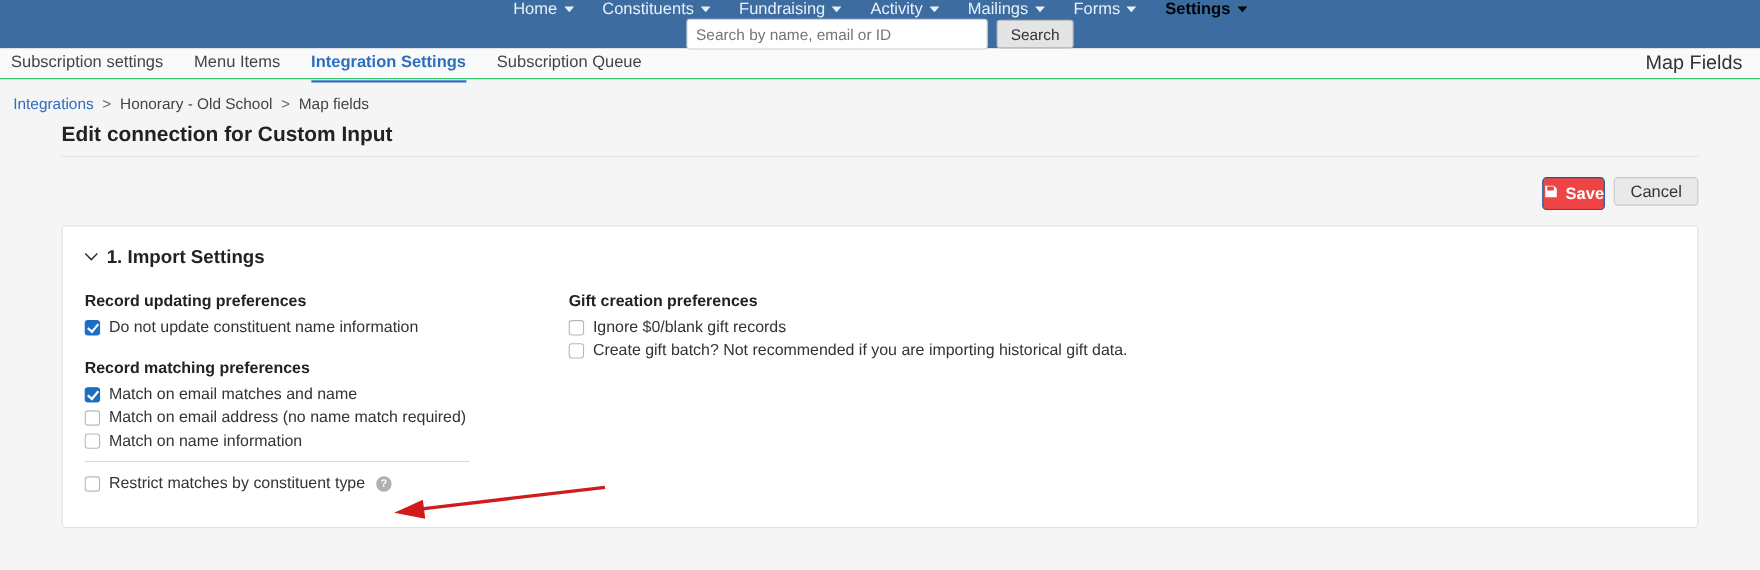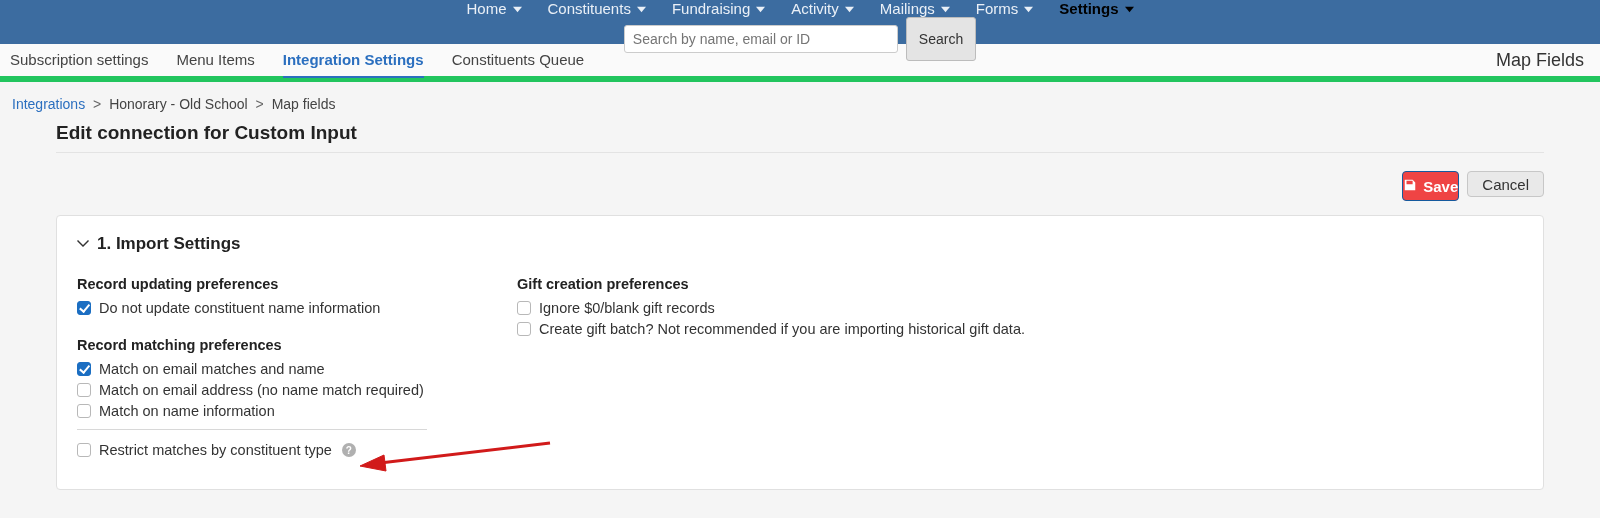--- a/index.html
+++ b/index.html
@@ -21,30 +21,30 @@
   .topnav-item { display: inline-flex; align-items: center; gap: 6px; color: #eaf0f7; cursor: pointer; }
   .topnav-item.active { color: #000000; font-weight: 600; }
   .caret-down-svg { width: 9px; height: 9px; display: inline-block; }
   .caret-down-svg path { fill: currentColor; }
   .topnav-right { display: flex; align-items: center; gap: 8px; }
   .search-input {
     height: 28px; width: 274px; border: 1px solid #ccc; border-radius: 3px;
     padding: 0 8px; font-size: 14px; color: #333; background: #fff;
   }
   .btn {
-    height: 44px; border: 1px solid #bcbcbc; background: #e4e4e4;
+    height: 26px; border: 1px solid #bcbcbc; background: #e4e4e4;
     border-radius: 3px; padding: 0 12px; font-size: 14px; cursor: pointer;
     display: inline-flex; align-items: center; color: #333;
   }
 
   
   .subnav {
     background: #fafafa;
-    border-bottom: 6px solid #22c55e;
-    height: 38px;
+    border-bottom: 1px solid #22c55e;
+    height: 28px;
     display: flex;
     align-items: center;
     padding: 0 10px;
     font-size: 15px;
     color: #444;
   }
   .subnav-left { display: flex; gap: 28px; align-items: center; flex: 1; }
   .subnav-item { padding: 8px 0; cursor: pointer; border-bottom: 2px solid transparent; }
   .subnav-item.active { color: #2b6fbf; font-weight: 600; border-bottom: 2px solid #2b6fbf; }
   .subnav-right { font-size: 18px; color: #333; padding-right: 6px; }
@@ -202,21 +202,21 @@
       <input class="search-input" placeholder="Search by name, email or ID" style="">
       <button class="btn">Search</button>
     </div>
   </div>
 
   <div class="subnav">
     <div class="subnav-left">
       <span class="subnav-item">Subscription settings</span>
       <span class="subnav-item">Menu Items</span>
       <span class="subnav-item active">Integration Settings</span>
-      <span class="subnav-item">Constituents Queue</span>
+      <span class="subnav-item">Subscription Queue</span>
     </div>
     <div class="subnav-right">Map Fields</div>
   </div>
 
   <div class="breadcrumb">
     <a href="#">Integrations</a>
     <span class="sep">&gt;</span>
     <span>Honorary - Old School</span>
     <span class="sep">&gt;</span>
     <span>Map fields</span>

